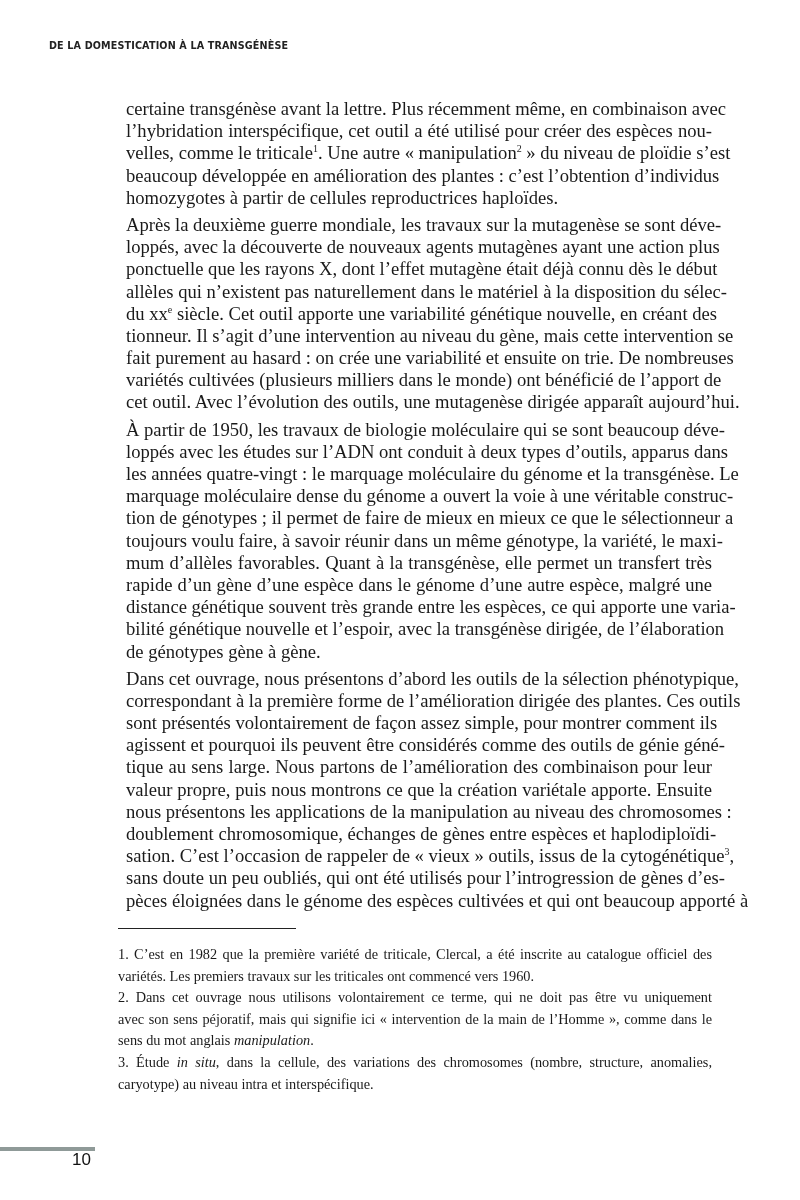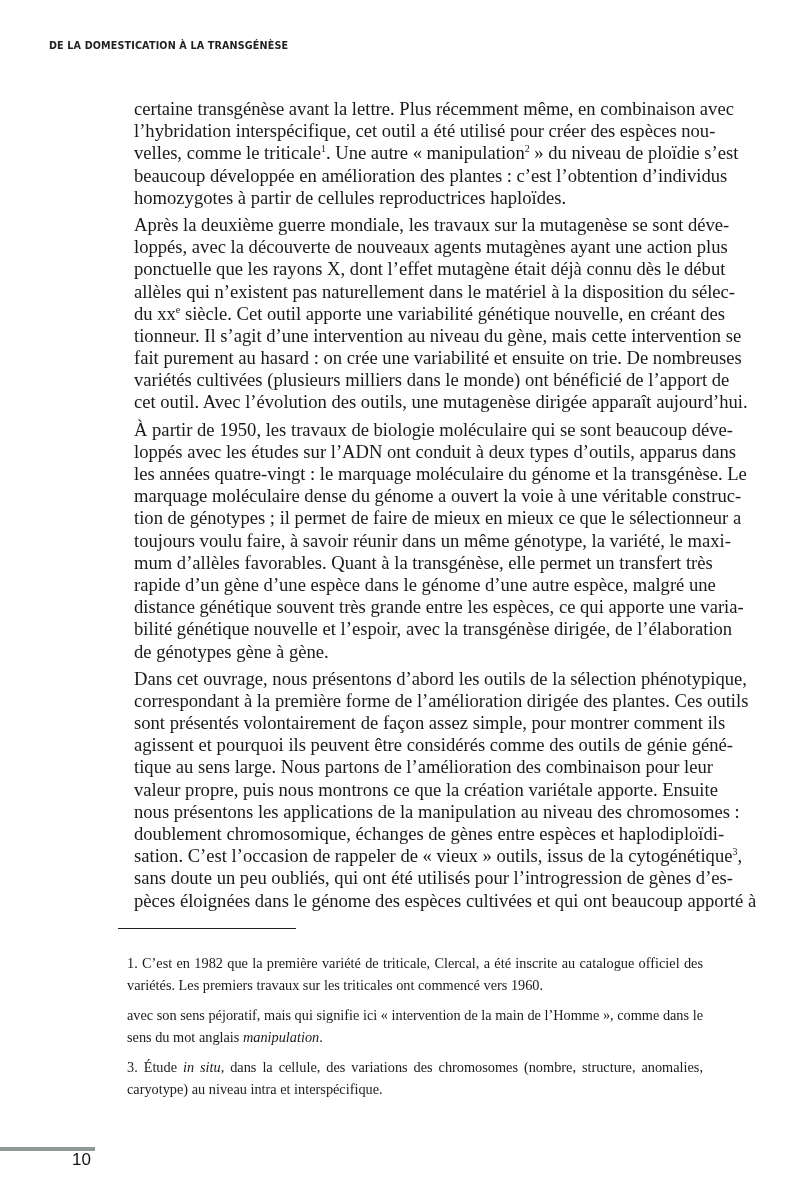--- a/index.html
+++ b/index.html
@@ -6,36 +6,36 @@
   body { width: 800px; height: 1200px; position: relative; overflow: hidden; }
   .running-head {
     position: absolute; left: 49px; top: 40px;
     font-family: "DejaVu Sans", sans-serif; font-weight: bold;
     font-size: 9.6px; letter-spacing: 0.15px; color: #222;
   }
   .body-text {
     position: absolute; left: 118px; top: 98px; width: 594px;
     font-family: "Liberation Serif", serif; font-size: 18.6px; color: #1a1a1a;
   }
-  .para { margin: 0 0 5px 16px; }
+  .para { margin: 0 0 5px 8px; }
   .line {
     display: block; height: 22.2px; line-height: 22.2px;
     text-align: justify; text-align-last: justify; white-space: nowrap;
     overflow: visible;
   }
   .line.last { text-align-last: left; }
   sup { font-size: 10px; line-height: 0; vertical-align: 7px; }
   .footnote-rule {
     position: absolute; left: 118px; top: 928px; width: 178px; height: 1px; background: #222;
   }
   .footnotes {
     position: absolute; left: 118px; top: 944px; width: 594px;
     font-family: "Liberation Serif", serif; font-size: 14.3px; color: #1a1a1a;
   }
-  .fn { margin: 9px; }
+  .fn { margin: 0; }
   .fn .line { height: 21.6px; line-height: 21.6px; }
   em { font-style: italic; }
   .page-number {
     position: absolute; left: 72px; top: 1124px;
     font-family: "Liberation Sans", sans-serif; font-size: 17px; color: #111; margin-top: 26px;
   }
   .page-rule {
     position: absolute; left: 0; top: 1147px; width: 95px; height: 4px; background: #8f9a98;
   }
 </style>
@@ -92,20 +92,21 @@
   </div>
 
 <div class="footnote-rule"></div>
 
 <div class="footnotes" id="footnotes">
     <div class="fn">
       <span class="line">1.  C’est en 1982 que la première variété de triticale, Clercal, a été inscrite au catalogue officiel des</span>
       <span class="line last">variétés. Les premiers travaux sur les triticales ont commencé vers 1960.</span>
     </div>
     <div class="fn">
+      <span class="line">2.  Dans cet ouvrage nous utilisons volontairement ce terme, qui ne doit pas être vu uniquement</span>
       <span class="line">avec son sens péjoratif, mais qui signifie ici « intervention de la main de l’Homme », comme dans le</span>
       <span class="line last">sens du mot anglais <em>manipulation</em>.</span>
     </div>
     <div class="fn">
       <span class="line">3.  Étude <em>in situ</em>, dans la cellule, des variations des chromosomes (nombre, structure, anomalies,</span>
       <span class="line last">caryotype) au niveau intra et interspécifique.</span>
     </div>
   </div>
 
 <div class="page-number">10</div>

